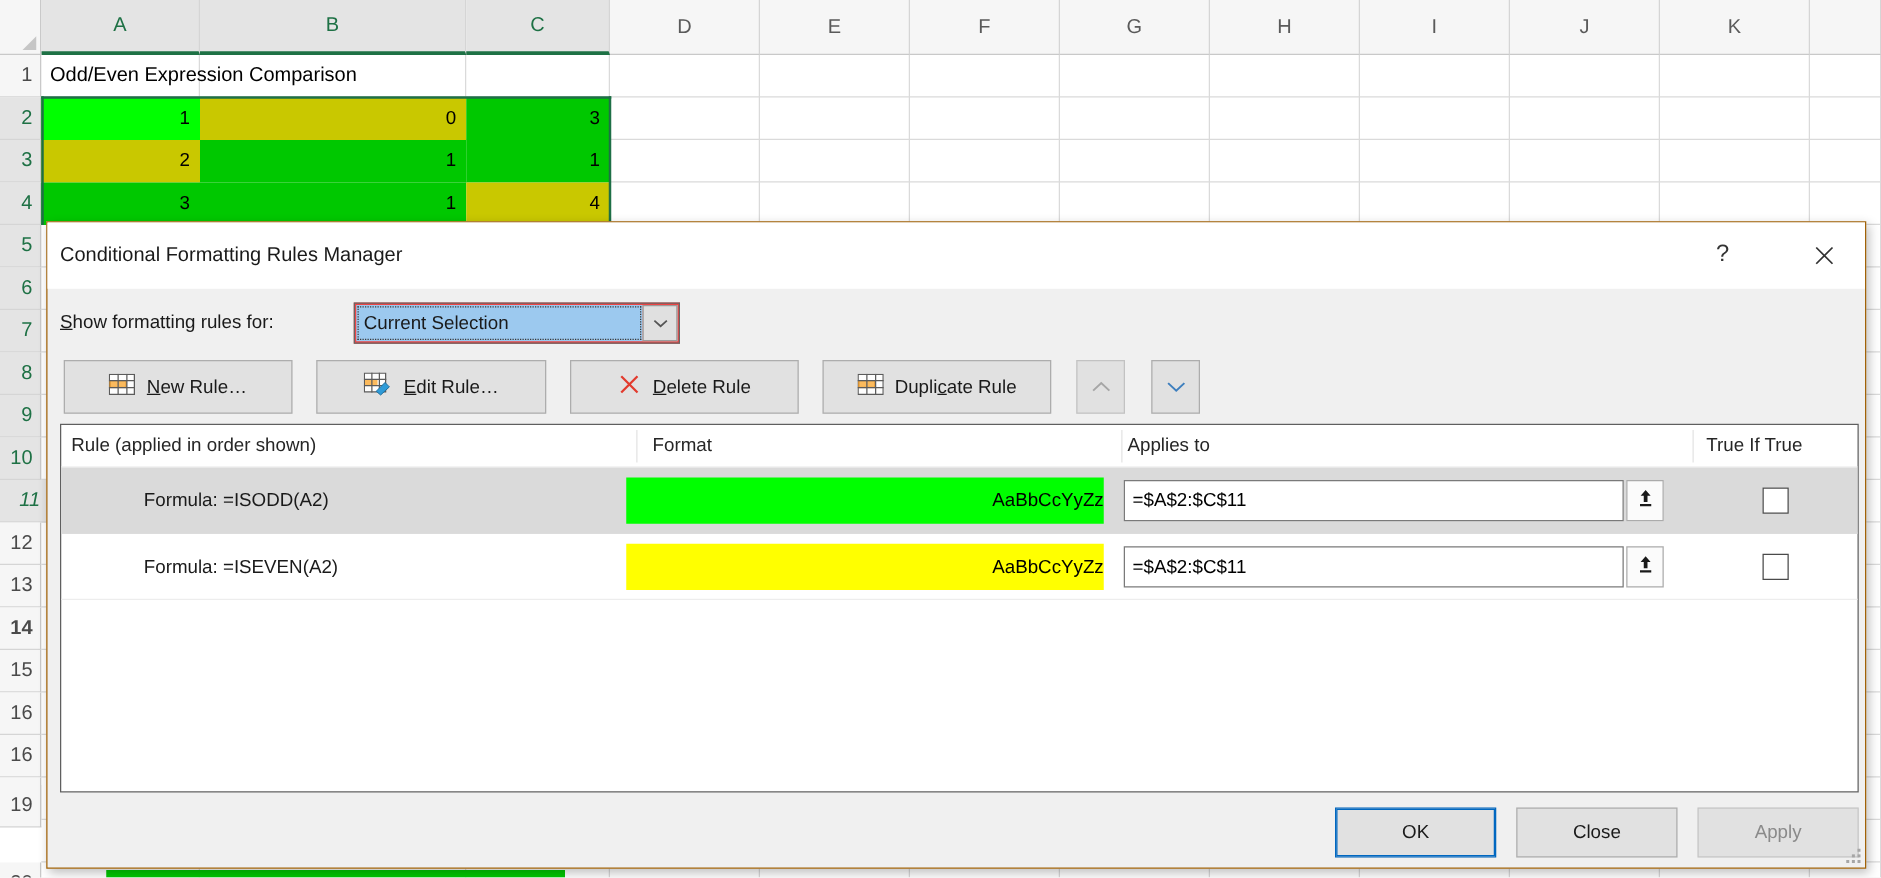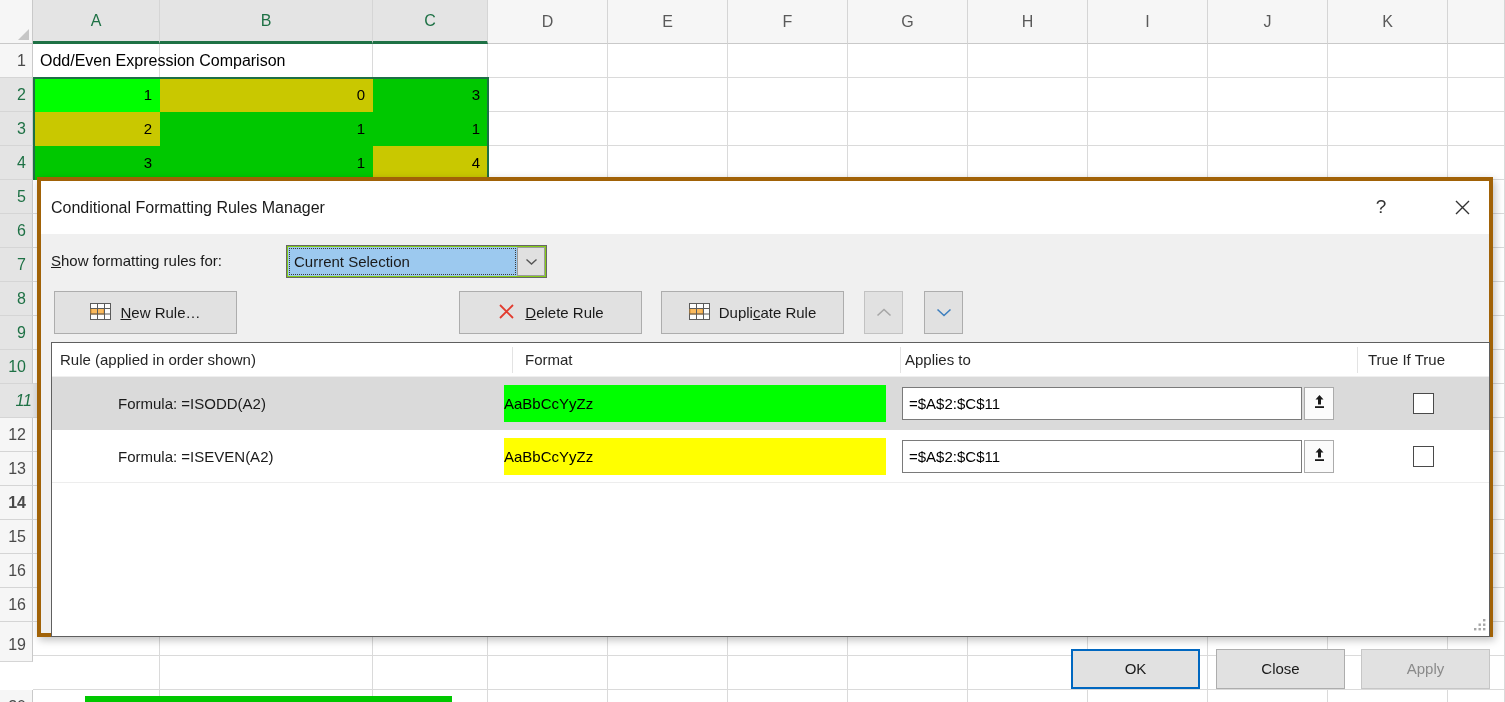--- a/index.html
+++ b/index.html
@@ -12,41 +12,41 @@
   .colhdr{position:absolute;top:0;height:44px;background:#F6F6F6;color:#5A5A5A;font-size:16px;text-align:center;line-height:44px;border-right:1px solid #D5D5D5;border-bottom:1px solid #C9C9C9;z-index:1}
   .colhdr.sel{background:#E4E4E4;color:#1E7145;border-bottom:3px solid #1E7145;line-height:42px}
   .rowhdr{position:absolute;left:0;width:33px;background:#F6F6F6;color:#4A4A4A;font-size:16px;border-right:1px solid #C9C9C9;border-bottom:1px solid #D5D5D5;z-index:1;display:flex;align-items:center;justify-content:flex-end;padding-right:6px}
   .rowhdr.sel{background:#E4E4E4;color:#1E7145}
   .gv,.gh{position:absolute;background:#DADADA;z-index:0}
   .cell{position:absolute;z-index:2;font-size:15px;text-align:right;padding-right:8px;line-height:34px}
   .title-cell{position:absolute;left:40px;top:44px;height:34px;line-height:34px;font-weight:normal;font-size:16px;z-index:2;white-space:nowrap}
   .sel-rect{position:absolute;left:33px;top:77px;width:456px;height:103px;border:2px solid #1E6F46;border-bottom:none;z-index:3;pointer-events:none}
   .bottom-strip{position:absolute;left:85px;top:696px;width:367px;height:6px;z-index:3}
   
-  .dialog{position:absolute;left:37px;top:177px;width:1456px;height:460px;background:#F0F0F0;border:4px solid #a16207;box-shadow:2px 3px 8px rgba(0,0,0,.25);z-index:10;font-size:15px;color:#1A1A1A}
+  .dialog{position:absolute;left:37px;top:177px;width:1456px;height:518px;background:#F0F0F0;border:1px solid #a16207;box-shadow:2px 3px 8px rgba(0,0,0,.25);z-index:10;font-size:15px;color:#1A1A1A}
   .d-titlebar{position:absolute;left:0;top:0;right:0;height:53px;background:#fff}
   .d-title{position:absolute;left:10px;top:0;line-height:53px;font-size:16px;white-space:nowrap}
   .d-sysbtn{position:absolute;top:11px;width:30px;height:30px;display:flex;align-items:center;justify-content:center;background:transparent;border:none;font-size:19px;color:#333;cursor:default}
   .d-help{left:1325px}
   .d-close{left:1406px}
   .scope-label{position:absolute;left:10px;top:71px;white-space:nowrap}
-  .combo{position:absolute;left:245px;top:64px;width:261px;height:33px;background:#84cc16;border:1px solid #666}
+  .combo{position:absolute;left:245px;top:64px;width:261px;height:33px;background:#ef4444;border:1px solid #666}
   .combo-text{position:absolute;left:1px;top:1px;right:29px;bottom:1px;background:#9CC9EF;line-height:29px;padding-left:6px;outline:1px dotted #3A3A3A;outline-offset:-2px;white-space:nowrap;overflow:hidden}
   .combo-arrow{position:absolute;right:1px;top:1px;width:28px;bottom:1px;background:#E0E0E0;border:1px solid #9B9B9B;display:flex;align-items:center;justify-content:center}
   .tb-btn{position:absolute;top:110px;height:43px;background:#E1E1E1;border:1px solid #ADADAD;display:flex;align-items:center;justify-content:center;gap:9px;font-size:15px;color:#1A1A1A;font-family:inherit}
   .arrow-btn{position:absolute;top:110px;width:39px;height:43px;background:#E1E1E1;border:1px solid #ADADAD;display:flex;align-items:center;justify-content:center}
   .rules-list{position:absolute;left:10px;top:161px;width:1439px;height:295px;background:#fff;border:1px solid #5F5F5F}
   .rl-h-cell{position:absolute;top:0;height:33px;line-height:33px;color:#262626;white-space:nowrap}
   .rl-sep{position:absolute;top:4px;height:26px;width:1px;background:#E3E3E3}
   .rl-headerline{position:absolute;left:0;right:0;top:33px;height:1px;background:#EFEFEF}
   .rules-rows{position:absolute;left:0;top:34px;right:0;bottom:0}
   .rule-row{position:absolute;left:0;width:100%;height:53px;border-bottom:1px solid #EDEDED}
   .rule-row.sel{background:#DADADA;border-bottom-color:#DADADA}
   .rule-text{position:absolute;left:66px;top:0;line-height:53px;white-space:nowrap}
-  .swatch{position:absolute;left:452px;top:8px;width:382px;height:37px;text-align:left;line-height:37px;color:#000}
+  .swatch{position:absolute;left:452px;top:8px;width:382px;height:37px;text-align:right;line-height:37px;color:#000}
   .applies-input{position:absolute;left:850px;top:10px;width:400px;height:33px;border:1px solid #7A7A7A;padding:0 6px;font:15px "Liberation Sans",sans-serif;background:#fff;color:#000}
   .collapse-btn{position:absolute;left:1252px;top:10px;width:30px;height:33px;background:#FBFBFB;border:1px solid #ABABAB;display:flex;align-items:center;justify-content:center}
   .cb{position:absolute;left:1361px;top:16px;width:21px;height:21px;background:#fff;border:1px solid #4A4A4A}
   .footer-btn{position:absolute;top:468px;width:129px;height:40px;background:#E1E1E1;border:1px solid #ADADAD;text-align:center;line-height:38px;font-size:15px;font-family:inherit;color:#1A1A1A}
   .footer-btn.default{border:1px solid #0067C0;box-shadow:inset 0 0 0 1px #0067C0}
   .footer-btn.disabled{color:#8A8A8A;border-color:#C6C6C6}
   .grip{position:absolute;right:3px;bottom:3px;width:13px;height:13px}
   u{text-decoration:underline}
 </style>
 </head>
@@ -155,20 +155,29 @@
 
   <button class="tb-btn" style="left:13px;width:183px">
     <span><svg width="21" height="17" viewBox="0 0 21 17">
           <rect x="0.5" y="0.5" width="20" height="16" fill="#FDFDFD" stroke="#5B5B5B"></rect>
           <rect x="1" y="5.5" width="13" height="5.5" fill="#FBBA5D" stroke="#D68E2D"></rect>
           <path d="M0 5.5H21M0 11H21M7.5 0V17M14.5 0V17" stroke="#5B5B5B" fill="none"></path>
         </svg></span>
     <span><u>N</u>ew Rule…</span>
   </button>
 
+  <button class="tb-btn" style="left:215px;width:184px">
+    <span><svg width="23" height="19" viewBox="0 0 23 19">
+          <rect x="0.5" y="0.5" width="17" height="15" fill="#FDFDFD" stroke="#5B5B5B"></rect>
+          <rect x="1" y="5.5" width="10" height="5" fill="#FBBA5D"></rect>
+          <path d="M0 5.5H18M0 10.5H18M6.5 0V16M12.5 0V16" stroke="#5B5B5B" fill="none"></path>
+          <path d="M10 15 L17 8 L20.5 11.5 L13.5 18 Z" fill="#2F9BD8" stroke="#1F6E9C" stroke-width="0.8"></path>
+        </svg></span>
+    <span><u>E</u>dit Rule…</span>
+  </button>
 
   <button class="tb-btn" style="left:418px;width:183px">
     <span><svg width="19" height="19" viewBox="0 0 19 19">
           <path d="M3 3L16 16M16 3L3 16" stroke="#E23B2E" stroke-width="1.8" fill="none"></path>
         </svg></span>
     <span><u>D</u>elete Rule</span>
   </button>
 
   <button class="tb-btn" style="left:620px;width:183px">
     <span><svg width="21" height="17" viewBox="0 0 21 17">

